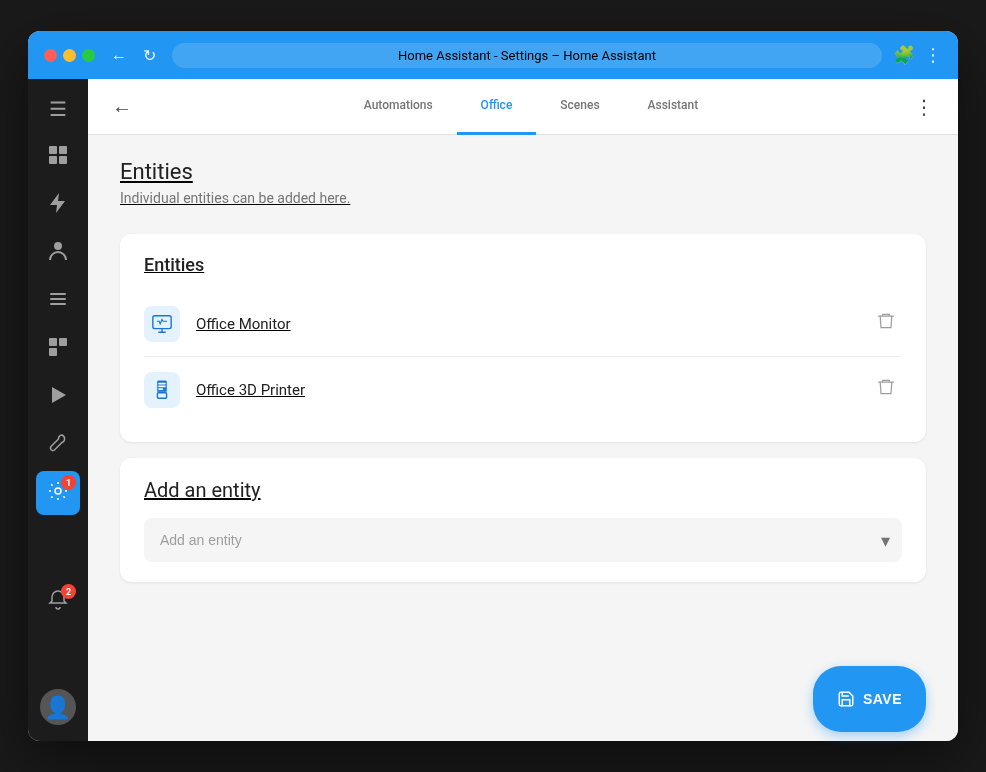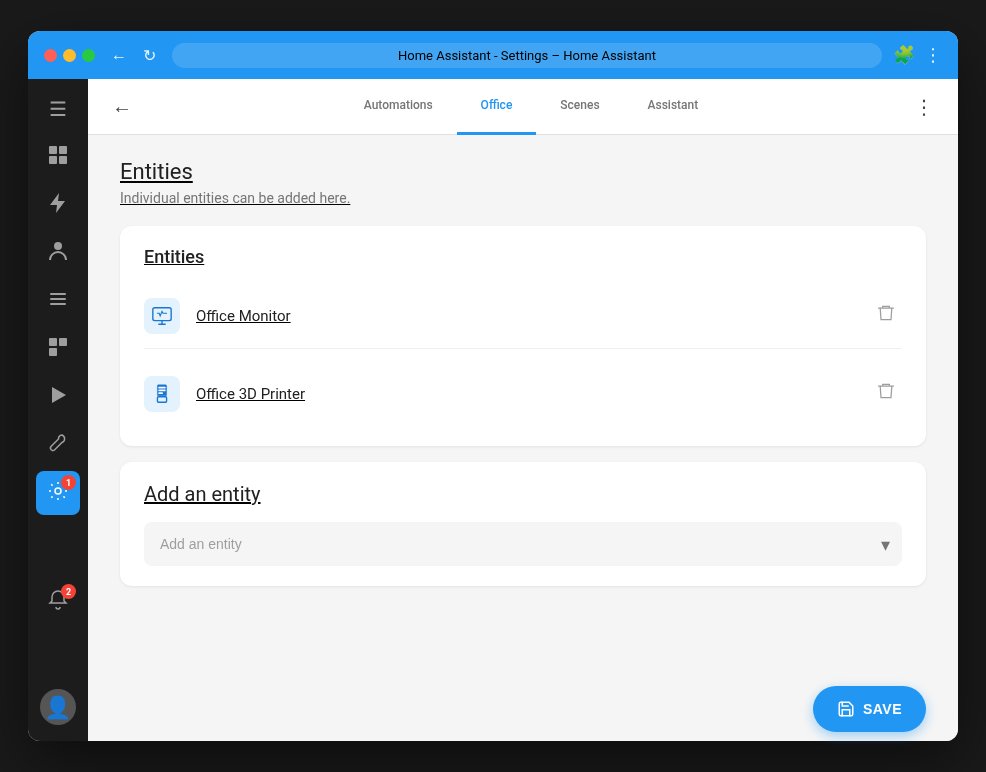--- a/index.html
+++ b/index.html
@@ -210,41 +210,41 @@
     }
     .section-title {
       font-size: 22px;
       font-weight: 400;
       color: #212121;
       margin-bottom: 6px;
     }
     .section-desc {
       font-size: 14px;
       color: #757575;
-      margin-bottom: 20px;
+      margin-bottom: 28px;
     }
 
     
     .card {
       background: white;
       border-radius: 12px;
       padding: 20px 24px;
       margin-bottom: 16px;
       box-shadow: 0 1px 3px rgba(0,0,0,0.08);
     }
     .card-title {
       font-size: 18px;
       font-weight: 500;
       color: #212121;
       margin-bottom: 16px;
     }
     .entity-list {
       display: flex;
       flex-direction: column;
-      gap: 12px;
+      gap: 0;
     }
     .entity-row {
       display: flex;
       align-items: center;
       padding: 14px 0;
       border-bottom: 1px solid #f0f0f0;
       gap: 16px;
     }
     .entity-row:last-child {
       border-bottom: none;
@@ -310,21 +310,21 @@
 
     
     .save-fab {
       position: absolute;
       bottom: 24px;
       right: 24px;
       background: #2196f3;
       color: white;
       border: none;
       border-radius: 28px;
-      padding: 14px 24px;
+      padding: 24px 24px;
       font-size: 14px;
       font-weight: 600;
       cursor: pointer;
       display: flex;
       align-items: center;
       gap: 8px;
       box-shadow: 0 4px 12px rgba(33,150,243,0.4);
       letter-spacing: 0.5px;
     }
 

